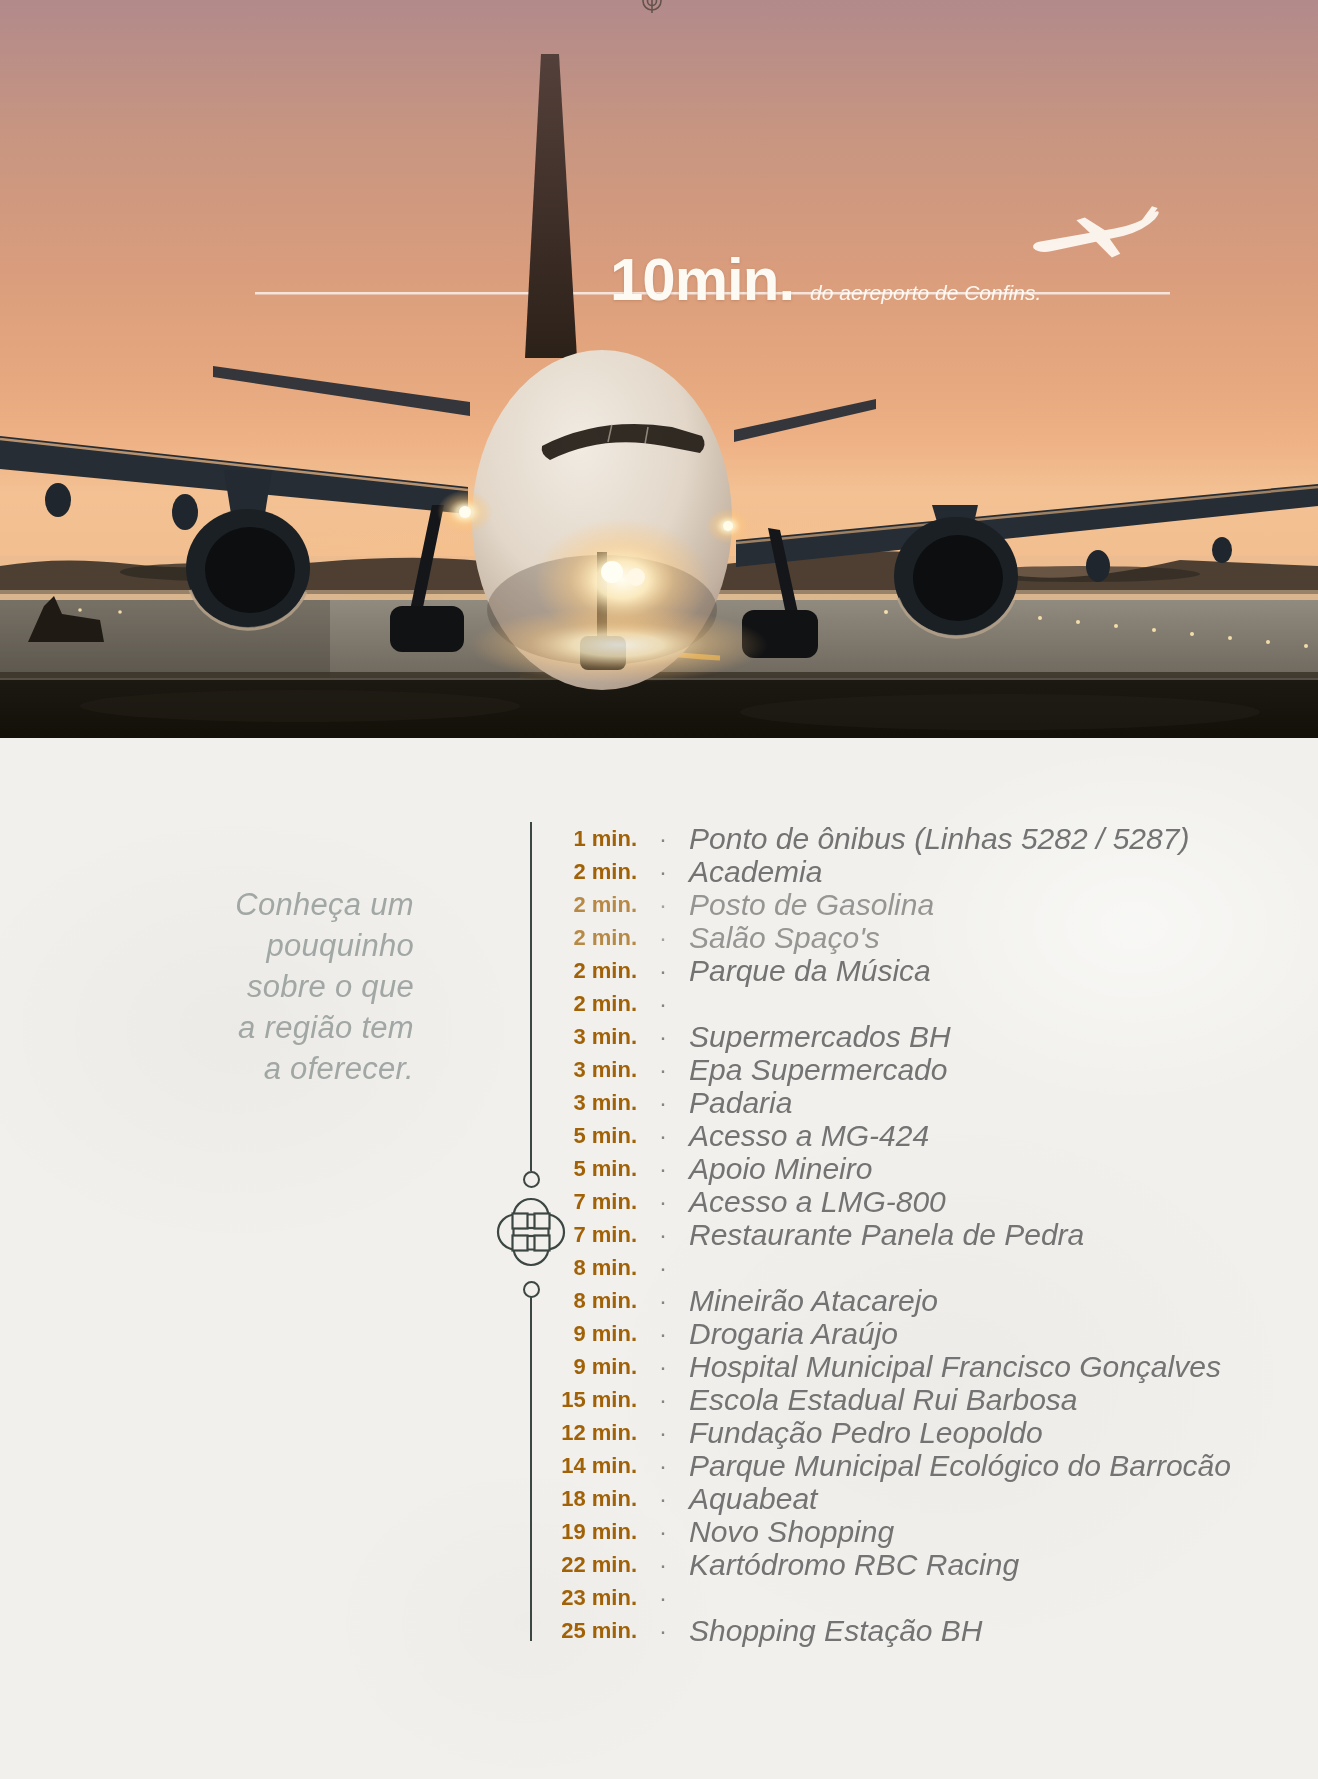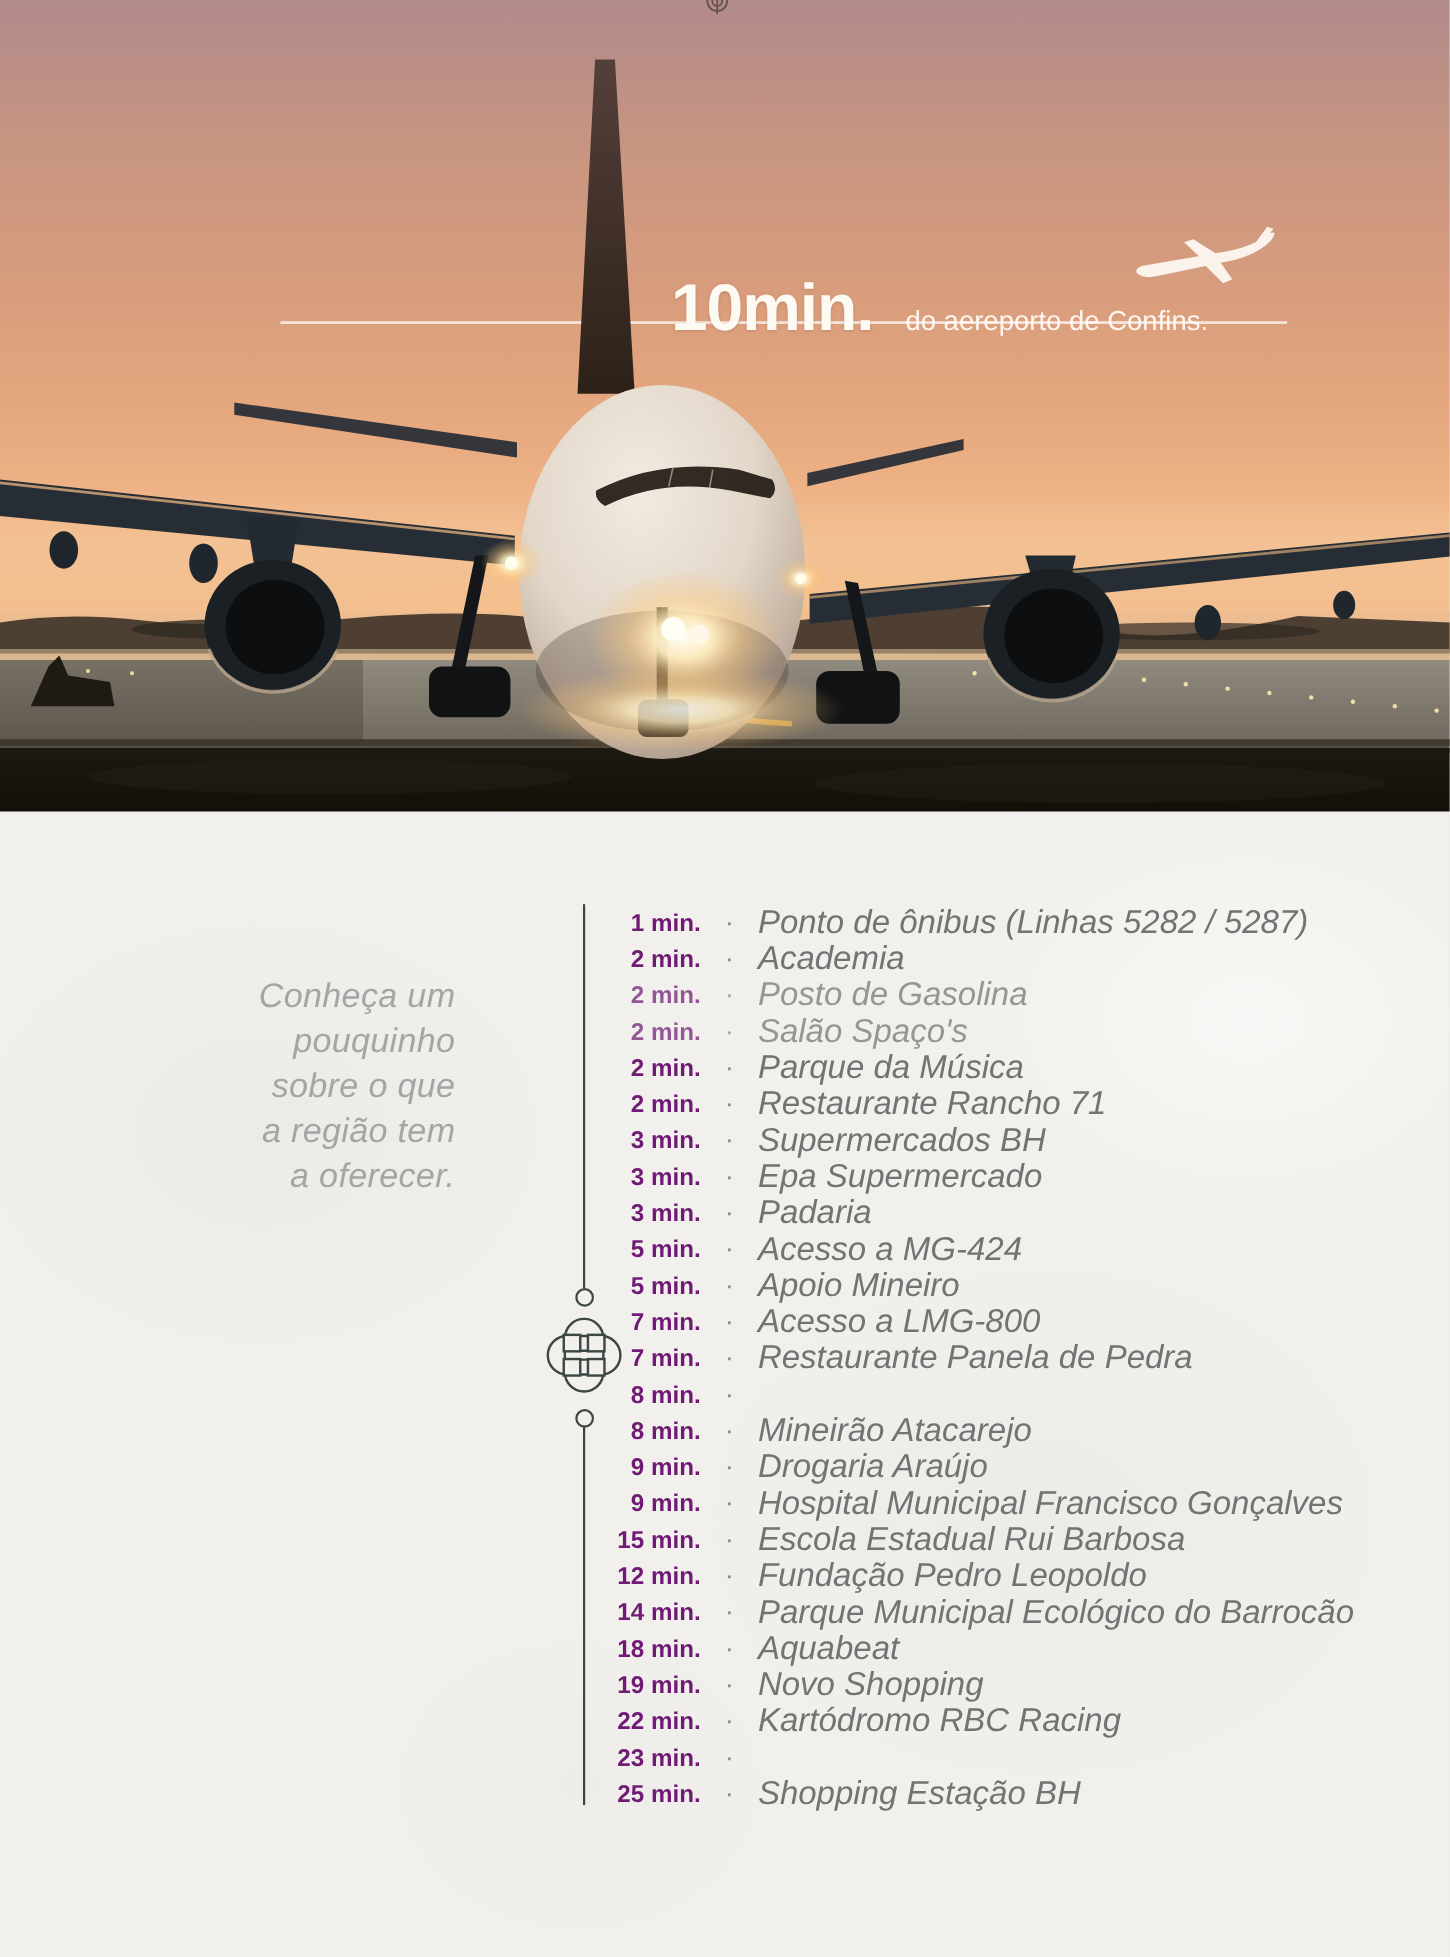--- a/index.html
+++ b/index.html
@@ -7,21 +7,21 @@
        font-family:"Liberation Sans","DejaVu Sans",sans-serif;}
   .page{position:relative;width:1318px;height:1779px;overflow:hidden;}
 
   
   .hero{position:absolute;left:0;top:0;width:1318px;height:738px;overflow:hidden;}
   .hero svg{display:block;}
   .hero-textwrap{position:absolute;left:610px;top:218px;display:flex;align-items:baseline;
                  color:#fdf9f3;white-space:nowrap;}
   .hero-time{font-size:60px;font-weight:700;letter-spacing:-1px;line-height:1;
              text-shadow:0 1px 3px rgba(120,70,40,.25);margin-top:32px;}
-  .hero-caption{font-size:25px;margin-left:29px;color:rgba(255,250,244,.96);}
+  .hero-caption{font-size:21px;font-style:italic;margin-left:16px;color:rgba(255,250,244,.96);}
   .hero-plane{position:absolute;left:1026px;top:204px;width:140px;height:66px;}
 
   
   .paper{position:absolute;left:0;top:738px;width:1318px;height:1041px;
          background-color:#f1f0ec;
          background-image:
            radial-gradient(ellipse 420px 320px at 18% 28%, rgba(0,0,0,.022), transparent 70%),
            radial-gradient(ellipse 520px 400px at 72% 62%, rgba(0,0,0,.018), transparent 70%),
            radial-gradient(ellipse 360px 260px at 86% 18%, rgba(255,255,255,.5), transparent 70%),
            radial-gradient(ellipse 300px 240px at 40% 85%, rgba(0,0,0,.015), transparent 70%);}
@@ -35,21 +35,21 @@
   .tl-seg.s2{top:1296px;height:345px;}
   .tl-circle{position:absolute;left:523px;width:13px;height:13px;border:2px solid #3c4743;
              border-radius:50%;background:#f1f0ec;box-sizing:content-box;}
   .tl-circle.c1{top:1171px;}
   .tl-circle.c2{top:1281px;}
   .tl-ornament{position:absolute;left:494px;top:1195px;width:74px;height:74px;}
 
   
   .dlist{position:absolute;left:432px;top:822px;width:820px;}
   .drow{display:flex;align-items:center;height:33px;}
-  .dtime{width:205px;text-align:right;font-size:22px;font-weight:700;color:#701a75;}
+  .dtime{width:205px;text-align:right;font-size:22px;font-weight:700;color:#a16207;}
   .dsep{width:52px;text-align:center;font-size:24px;color:#858585;}
   .dplace{flex:1;font-size:30px;color:#737373;white-space:nowrap;font-style:italic;}
   
   .drow:nth-child(3),.drow:nth-child(4){opacity:.72;}
 </style>
 </head>
 <body>
 
 <div class="page">
 
@@ -271,21 +271,20 @@
       <div class="dplace">Salão Spaço's</div>
     </div>
       <div class="drow">
       <div class="dtime">2 min.</div>
       <div class="dsep">·</div>
       <div class="dplace">Parque da Música</div>
     </div>
       <div class="drow">
       <div class="dtime">2 min.</div>
       <div class="dsep">·</div>
-      <div class="dplace">Restaurante Rancho 71</div>
     </div>
       <div class="drow">
       <div class="dtime">3 min.</div>
       <div class="dsep">·</div>
       <div class="dplace">Supermercados BH</div>
     </div>
       <div class="drow">
       <div class="dtime">3 min.</div>
       <div class="dsep">·</div>
       <div class="dplace">Epa Supermercado</div>

